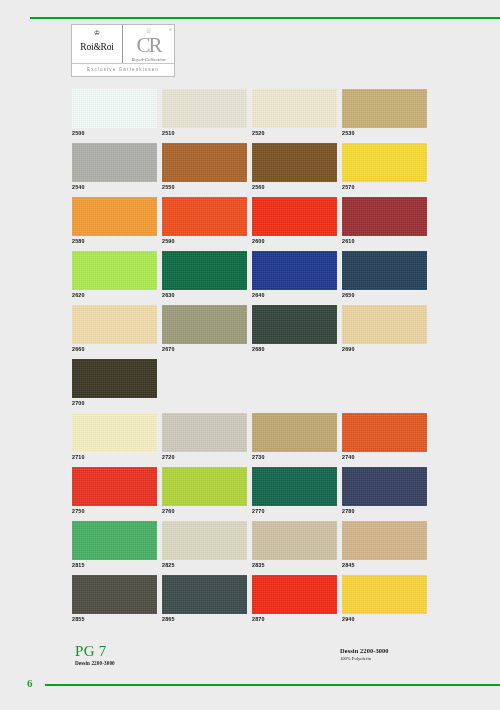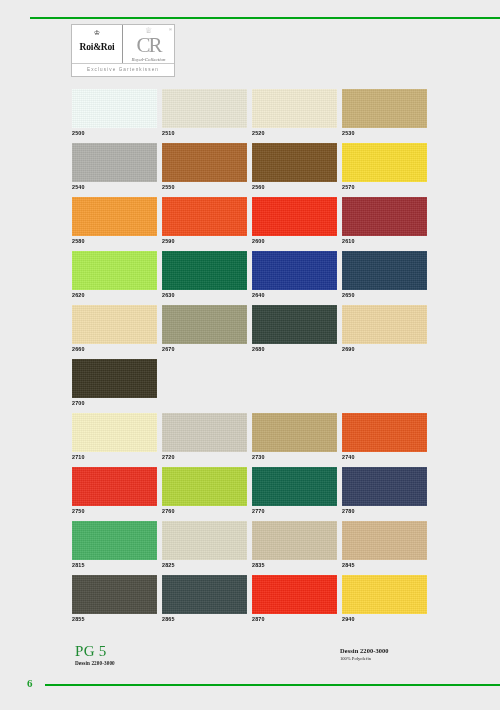--- a/index.html
+++ b/index.html
@@ -59,21 +59,21 @@
     position: absolute;
     top: 4px; left: 0; right: 0;
     text-align: center;
     font-size: 7px;
     line-height: 7px;
     color: #1a1a1a;
   }
   .logo-wordmark {
     font-family: "Liberation Serif", serif;
     font-size: 9.5px;
-    font-weight: bold;
+    font-weight: normal;
     color: #111111;
     letter-spacing: -0.2px;
     margin-top: 5px;
     white-space: nowrap;
   }
   .logo-right {
     flex: 1 1 auto;
     position: relative;
     display: flex;
     align-items: center;
@@ -425,21 +425,21 @@
       </div>
       <div class="cell">
         <div class="swatch" style="background-color: rgb(251, 214, 60);"></div>
         <div class="code">2940</div>
       </div>
     </div>
   </div>
 
 <div class="footer">
   <div class="pg-block">
-    <div class="pg-label" style="color: rgb(31, 138, 50);">PG 5</div>
+    <div class="pg-label" style="color: rgb(31, 138, 50);">PG 7</div>
     <div class="pg-sub">Dessin 2200-3000</div>
   </div>
 
   <div class="dessin-block">
     <div class="dessin-title">Dessin 2200-3000</div>
     <div class="dessin-sub">100% Polyolefin</div>
   </div>
 
   <div class="page-number" style="color: rgb(31, 158, 46);">6</div>
   <div class="bottom-rule" style="background: rgb(0, 165, 21);"></div>

